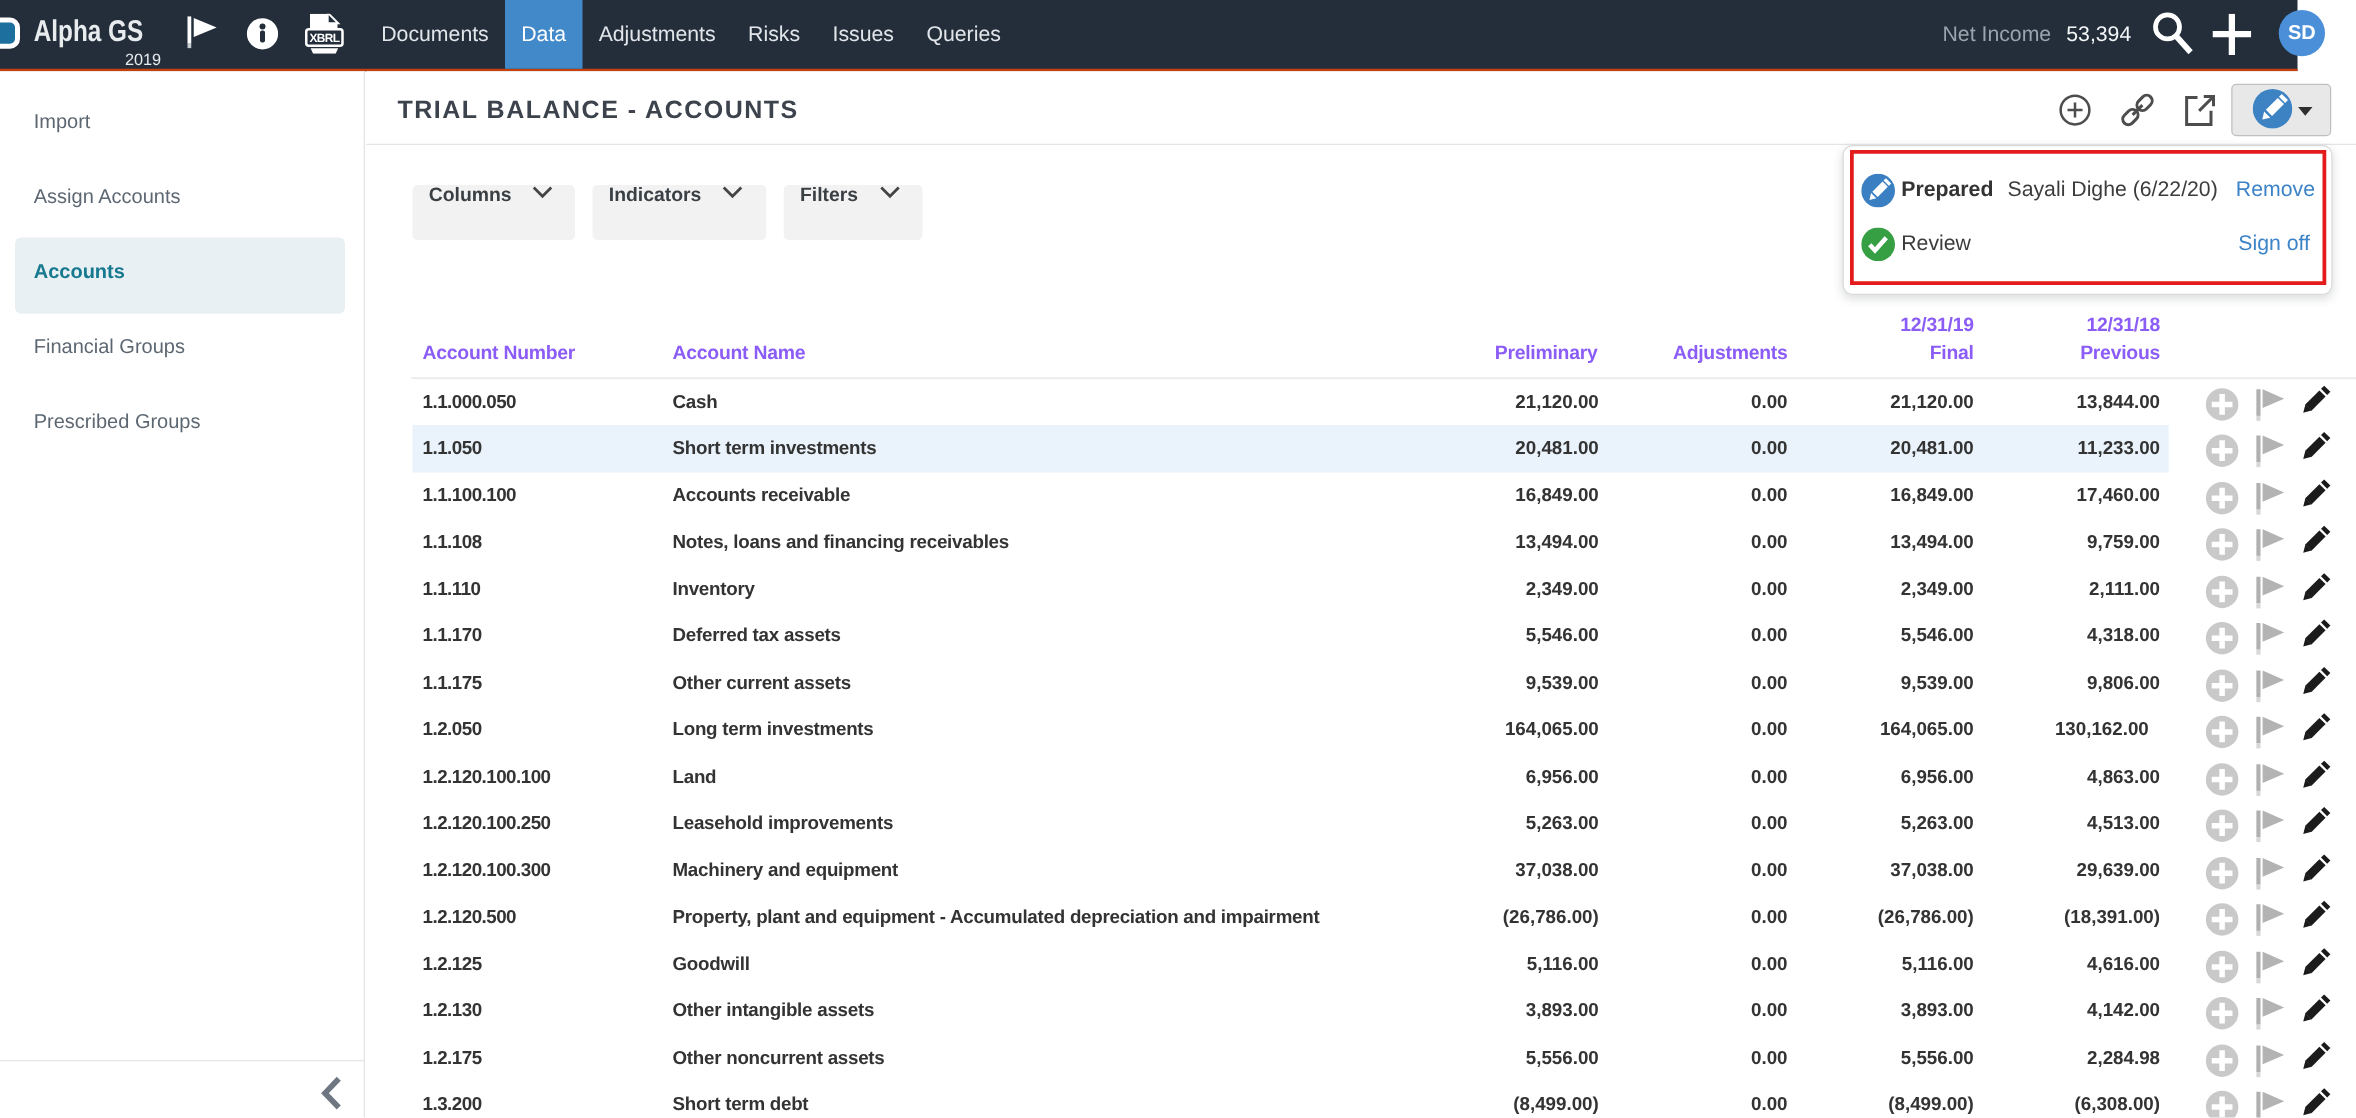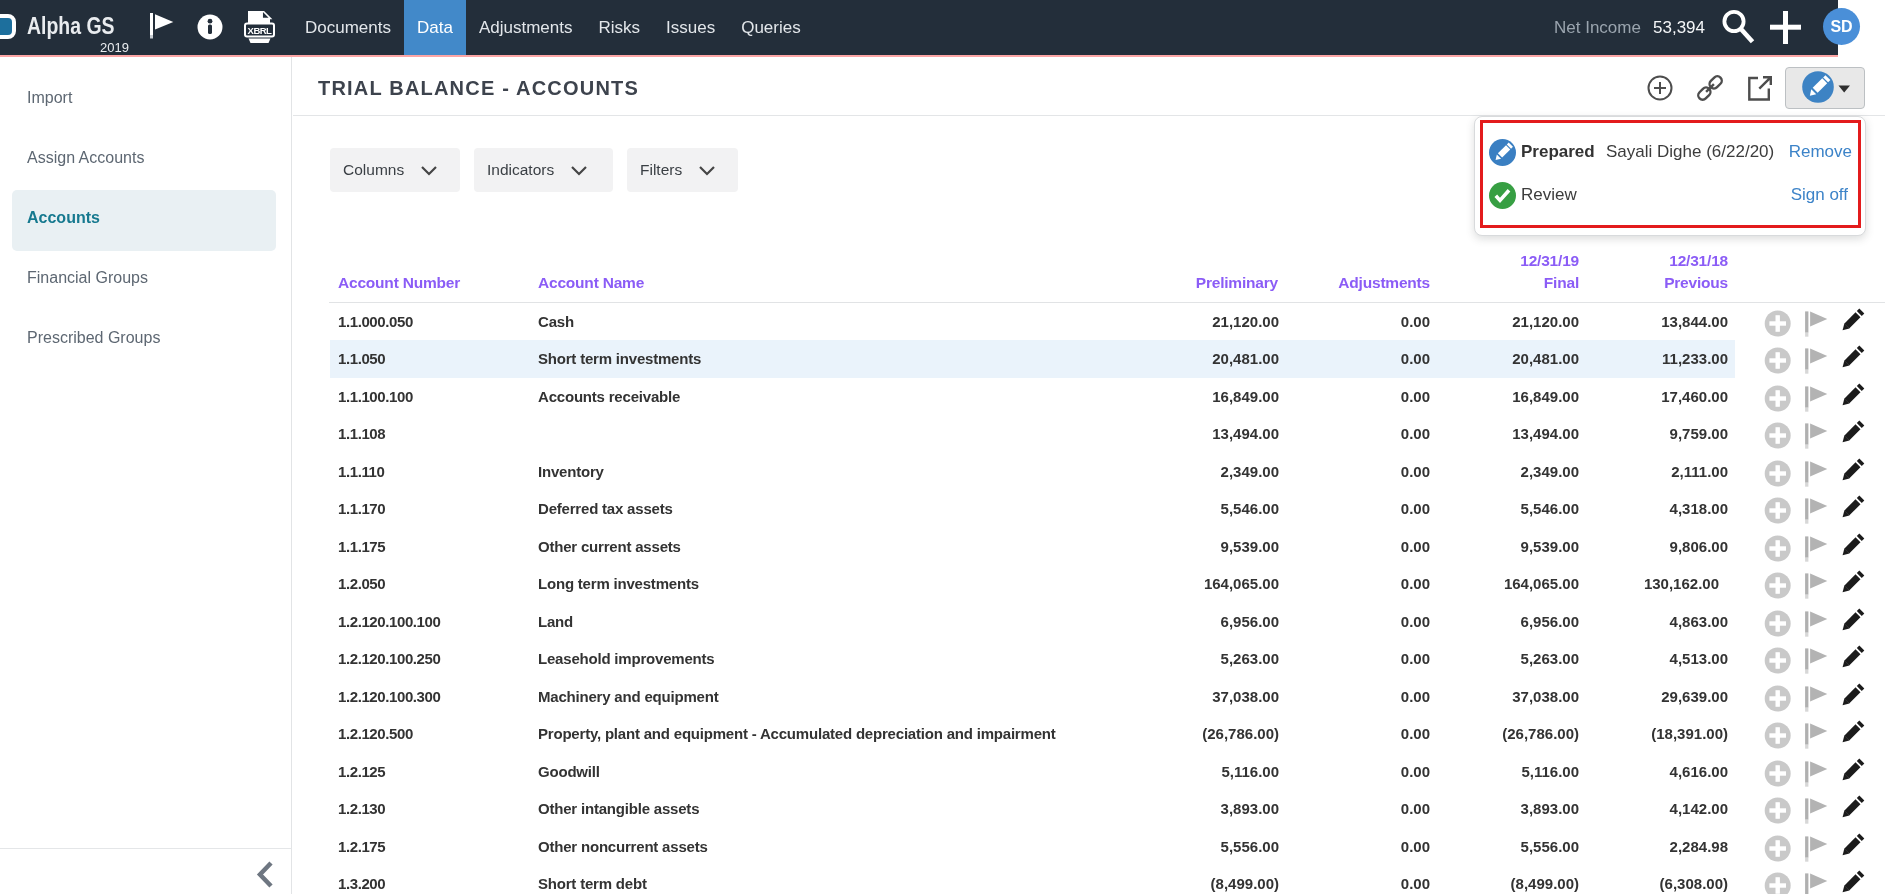--- a/index.html
+++ b/index.html
@@ -1,19 +1,19 @@
 <!DOCTYPE html>
 <html><head>
 <meta charset="utf-8">
 <style>
 * { margin:0; padding:0; box-sizing:border-box; }
 html,body { width:1885px; height:894px; background:#fff; font-family:"Liberation Sans", sans-serif; overflow:hidden; position:relative; }
 .abs { position:absolute; }
 
-#nav { position:absolute; top:0; left:0; width:1838px; height:57px; background:#232e3a; border-bottom:2px solid #fca5a5; }
+#nav { position:absolute; top:0; left:0; width:1838px; height:57px; background:#232e3a; border-bottom:2px solid #c2410c; }
 #logo-sq { position:absolute; left:-10px; top:14px; width:26px; height:25px; background:#1d6f9d; border:4px solid #fff; border-radius:8px; }
 #brand { position:absolute; left:27px; top:12px; font-size:24px; font-weight:bold; color:#e9ecef; transform:scaleX(.81); transform-origin:left center; white-space:nowrap; }
 #year { position:absolute; left:100px; top:40px; font-size:13px; color:#e9ecef; }
 #menu { position:absolute; left:292px; top:0; height:55px; display:flex;justify-content:center; }
 #menu div { padding:0 13px; line-height:55px; font-size:17px; color:#e2e6ea; }
 #menu div.active { background:#4289c9; color:#ffffff; }
 #netlabel { position:absolute; left:1554px; top:0; line-height:55px; font-size:17px; color:#9aa4ae; }
 #netval { position:absolute; left:1653px; top:0; line-height:55px; font-size:17px; color:#f4f6f8; }
 #avatar { position:absolute; left:1823px; top:8px; width:37px; height:37px; border-radius:50%; background:#4a8fd8; color:#fff; font-size:16px; font-weight:bold; text-align:center; line-height:37px; }
 
@@ -22,21 +22,21 @@
 #side .it.active { font-weight:bold; color:#16798f; }
 #side .it.active::before { content:''; position:absolute; left:12px; right:15px; top:2px; bottom:-3px; background:#e9f0f3; border-radius:5px; }
 #side .it span { position:relative; }
 #side-foot { position:absolute; top:848px; left:0; width:292px; height:46px; border-top:1px solid #e4e6e8; border-right:1px solid #e2e4e6; background:#fff; }
 
 #main { position:absolute; left:293px; top:57px; width:1592px; height:837px; background:#fff; }
 #pagehead { position:absolute; left:0; top:0; width:1592px; height:59px; border-bottom:1px solid #e3e5e7; }
 #title { position:absolute; left:25px; top:3px; line-height:57px; font-size:20px; font-weight:bold; letter-spacing:1.2px; color:#3d434d; }
 #editbtn { position:absolute; left:1492px; top:10px; width:80px; height:41.5px; background:#e8e8e8; border:1px solid #bcc0c3; border-radius:4px; }
 
-.tbtn { position:absolute; top:91px; height:44px; background:#f2f2f3; border-radius:4px; font-size:15.5px; font-weight:normal; color:#3a3f44; display:flex; align-items:center; padding:0 0 0 13px; }
+.tbtn { position:absolute; top:91px; height:44px; background:#f2f2f3; border-radius:4px; font-size:15.5px; font-weight:bold; color:#3a3f44; display:flex; padding:0 0 0 13px; }
 .tbtn svg { margin-left:16px; }
 
 .th { position:absolute; font-size:15.5px; font-weight:bold; color:#8b5cf6; letter-spacing:-0.2px; }
 #hdrline { position:absolute; left:36px; top:245px; right:0; height:1px; background:#e1e3e5; }
 .row { position:absolute; left:0; width:1592px; height:37.5px; font-size:15px; font-weight:bold; color:#333; }
 .row .hl { position:absolute; left:37px; top:0; width:1405px; height:100%; background:#eaf3fb; }
 .row .c { position:absolute; top:0; height:37.5px; line-height:38px; white-space:nowrap; }
 .row .acct { letter-spacing:-0.4px; }
 .row .name { letter-spacing:-0.2px; }
 .row .num { text-align:right; }
@@ -219,20 +219,21 @@
 <polygon points="53.1,3.4 70.3,10.9 53.1,18.4" fill="#b3b3b3"></polygon>
 <g transform="translate(94,13.8) rotate(45)">
 <rect x="-3.5" y="-9.9" width="7" height="16" fill="#1b1b1b"></rect>
 <polygon points="-3.5,5.9 3.5,5.9 0,11.9" fill="#1b1b1b"></polygon>
 <rect x="-3.5" y="-15.3" width="7" height="3.6" fill="#1b1b1b"></rect>
 </g>
 </svg>
     </div>
 <div class="row" style="top:358.0px">
 <div class="c acct" style="left:45px">1.1.108</div>
+<div class="c name" style="left:245px">Notes, loans and financing receivables</div>
 <div class="c num" style="right:606px">13,494.00</div>
 <div class="c num" style="right:455px">0.00</div>
 <div class="c num" style="right:306px">13,494.00</div>
 <div class="c num" style="right:157px">9,759.00</div>
 <svg class="acts" width="110" height="30">
 <circle cx="20.7" cy="15.5" r="13" fill="#c9c9c9"></circle>
 <line x1="20.7" y1="7.2" x2="20.7" y2="23.8" stroke="#fff" stroke-width="4.4"></line>
 <line x1="12.4" y1="15.5" x2="29" y2="15.5" stroke="#fff" stroke-width="4.4"></line>
 <rect x="48.1" y="3.4" width="3.3" height="21.3" fill="#b0b0b0"></rect>
 <rect x="48.1" y="24.7" width="3.3" height="4" fill="#d7d7d7"></rect>

